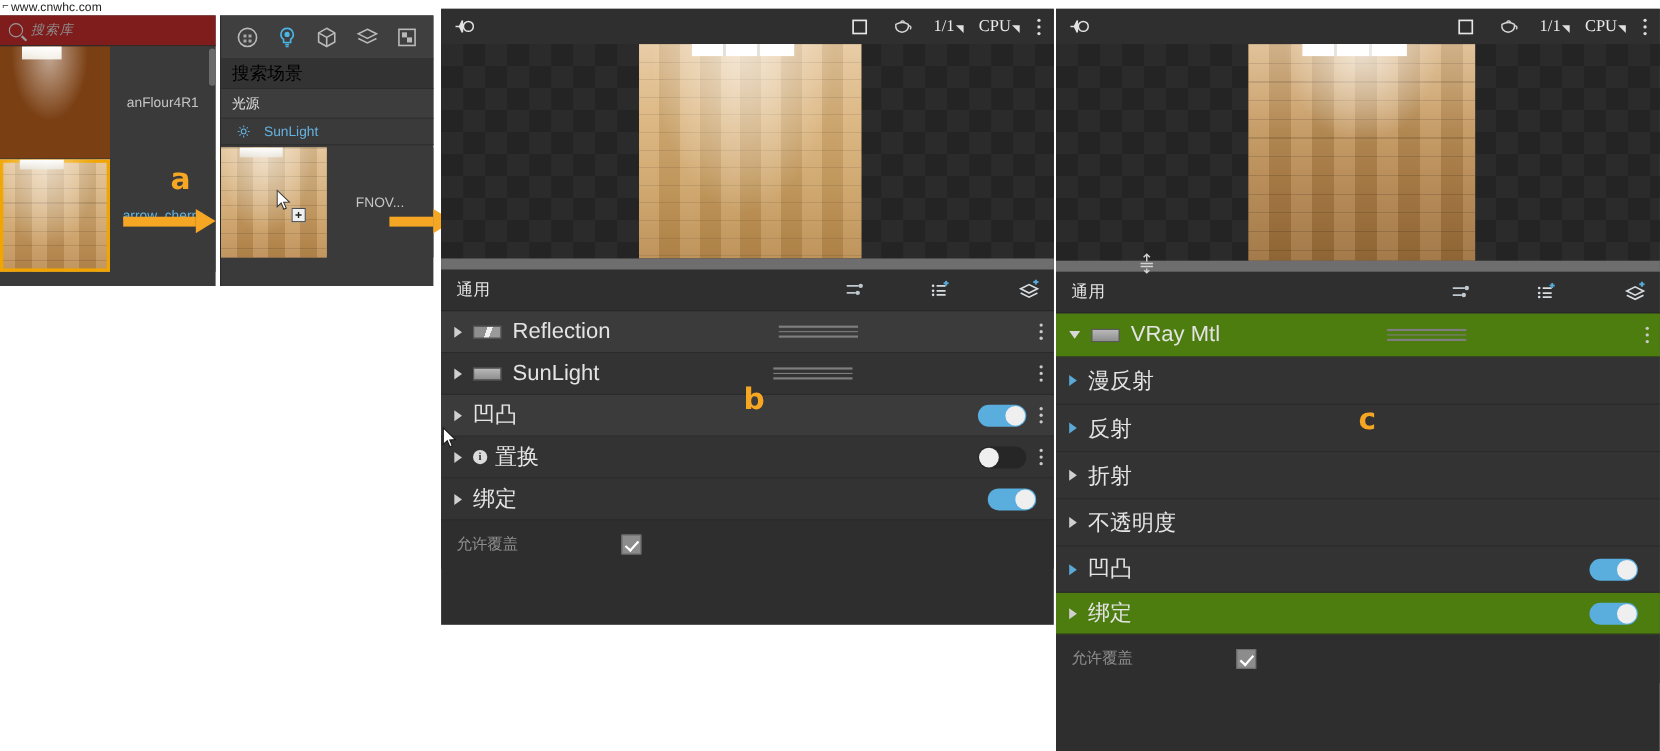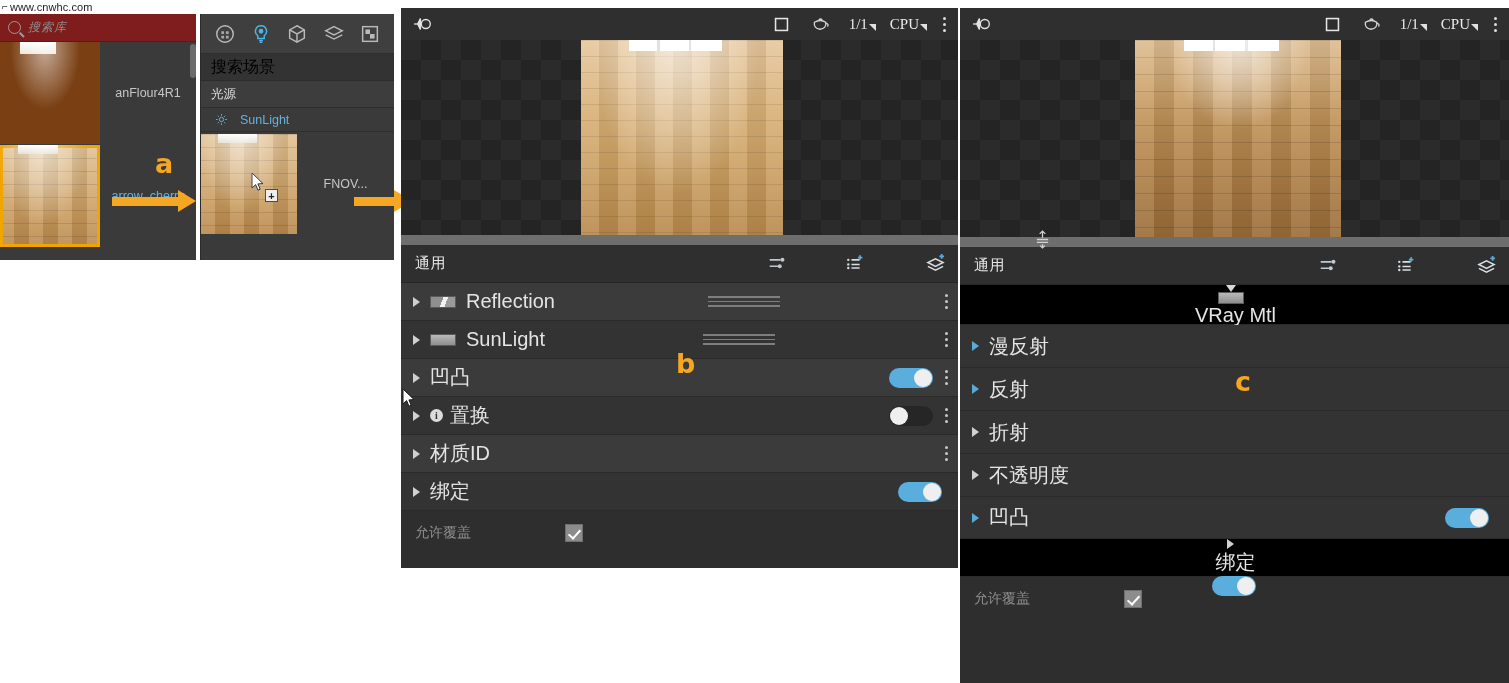--- a/index.html
+++ b/index.html
@@ -234,21 +234,21 @@
   .prop-header .sp { flex: 1; }
   .prop-header .hi { margin-left: 16px; display:flex; align-items:center; }
   .prop-header .hi svg { display: block; }
 
   .prow {
     height: 38px; display: flex; align-items: center;
     background: #3b3b3b; border-bottom: 1px solid #2a2a2a;
     padding: 0 10px 0 12px; position: relative;
   }
   .prow.alt { background: #333333; }
-  .prow.hl  { background: #000000; flex-direction: column; }
+  .prow.hl  { background: #4d7c0f; }
   .tri {
     width: 0; height: 0; flex: none; margin-right: 10px;
     border-top: 5px solid transparent; border-bottom: 5px solid transparent;
     border-left: 7px solid #d0d0d0;
   }
   .tri.blue { border-left-color: #5aa9d6; }
   .tri.down {
     border-left: 5px solid transparent; border-right: 5px solid transparent;
     border-top: 7px solid #d8d8d8; border-bottom: 0;
   }
@@ -528,30 +528,20 @@
       <span class="toggle off">
           <span class="knob"></span>
         </span>
       <span class="rowkebab">
           <i></i>
           <i></i>
           <i></i>
         </span>
     </div>
 
-    <div class="prow">
-      <span class="tri"></span>
-      <span class="plabel">材质ID</span>
-      <span class="pspace"></span>
-      <span class="rowkebab">
-          <i></i>
-          <i></i>
-          <i></i>
-        </span>
-    </div>
 
     <div class="prow alt">
       <span class="tri"></span>
       <span class="plabel">绑定</span>
       <span class="pspace"></span>
       <span class="toggle" style="margin-right:6px;">
           <span class="knob"></span>
         </span>
     </div>
 

